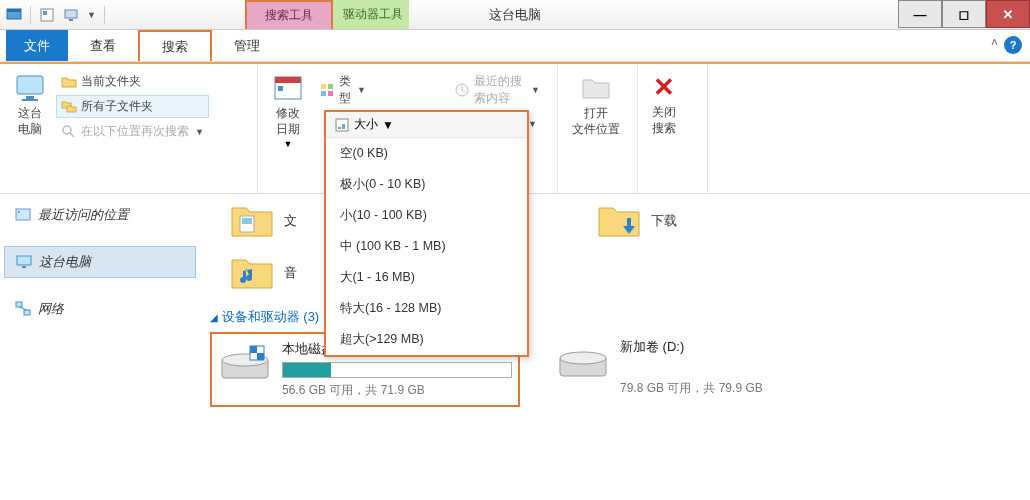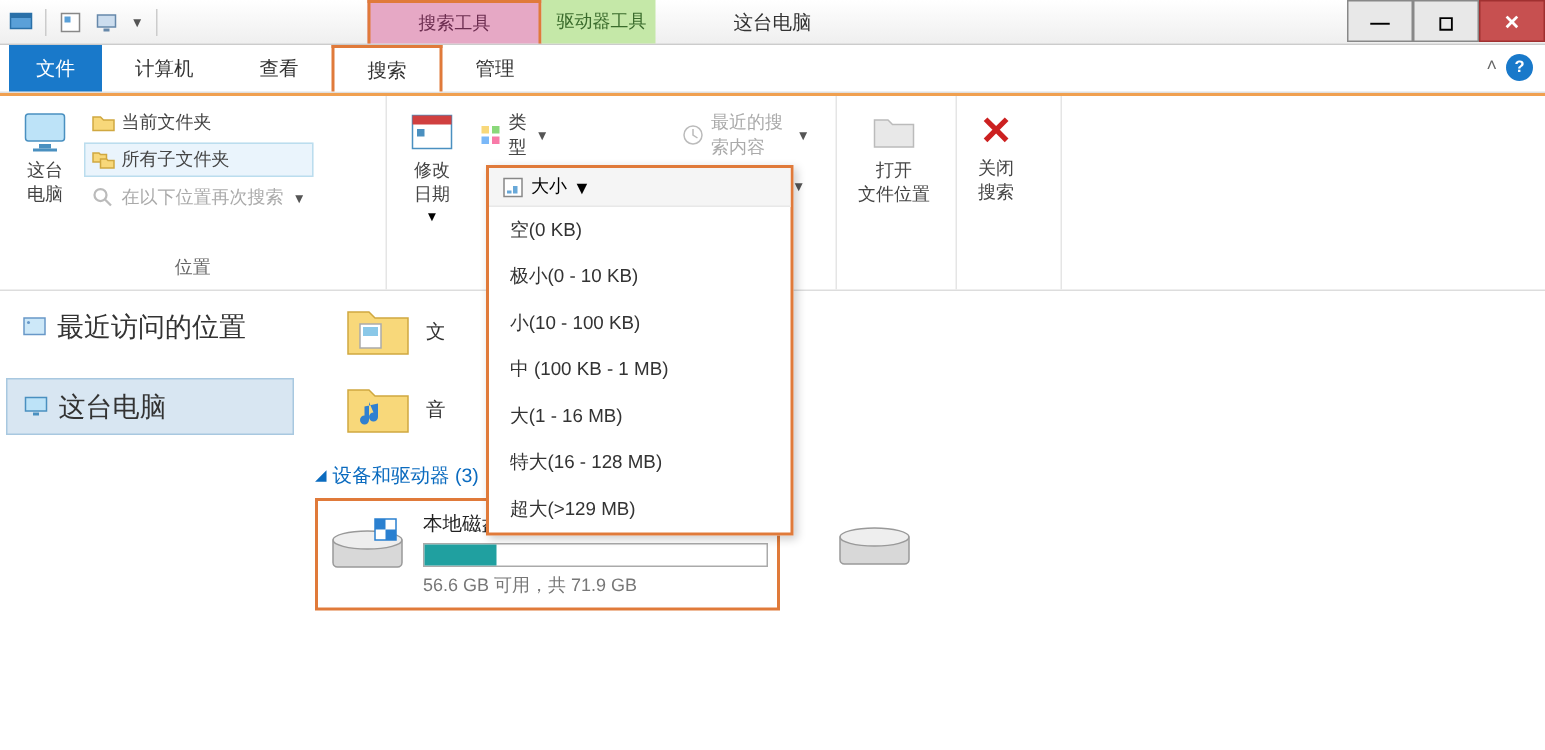--- a/index.html
+++ b/index.html
@@ -4,21 +4,21 @@
   <style>
     * { margin: 0; padding: 0; box-sizing: border-box; font-family: "Microsoft YaHei", "Segoe UI", sans-serif; }
     body { width: 1030px; height: 500px; background: #fff; font-size: 12px; overflow: hidden; }
     
     
     .titlebar { height: 30px; background: linear-gradient(#fff, #efefef); display: flex; align-items: center; border-bottom: 1px solid #ccc; position: relative; }
     .titlebar-left { display: flex; align-items: center; gap: 8px; padding-left: 6px; }
     .qat-icon { width: 16px; height: 16px; display: inline-flex; align-items: center; justify-content: center; }
     .qat-sep { width: 1px; height: 18px; background: #ccc; }
     .contextual-tabs { display: flex; margin-left: 140px; height: 100%; }
-    .ctx-tab { padding: 0 32px; display: flex; align-items: center; font-size: 12px; }
+    .ctx-tab { padding: 0 18px; display: flex; align-items: center; font-size: 12px; }
     .ctx-tab.search { background: #e6a8c5; color: #6b2c4f; border: 2px solid #e07a3a; border-bottom: none; }
     .ctx-tab.drive { background: #c5e8a8; color: #3a6b2c; padding-left: 10px; }
     .title-text { position: absolute; left: 50%; transform: translateX(-50%); font-size: 13px; color: #333; }
     .win-controls { position: absolute; right: 0; top: 0; display: flex; height: 28px; }
     .win-btn { width: 44px; display: flex; align-items: center; justify-content: center; border: 1px solid #888; background: #e8e8e8; font-size: 13px; font-weight: bold; }
     .win-btn.close { background: #c75050; color: #fff; border-color: #a03030; }
     
     
     .tabs-row { height: 32px; display: flex; align-items: stretch; border-bottom: 1px solid #e0e0e0; padding-left: 6px; position: relative; }
     .tab { padding: 0 22px; display: flex; align-items: center; font-size: 13px; color: #333; cursor: pointer; }
@@ -46,21 +46,21 @@
     .close-x { color: #cc2020; font-size: 26px; font-weight: bold; }
     
     
     .size-menu { position: absolute; left: 324px; top: 46px; width: 205px; background: #fff; border: 2px solid #e07a3a; box-shadow: 2px 2px 6px rgba(0,0,0,0.2); z-index: 10; }
     .size-menu-header { background: #f5f5f5; padding: 4px 8px; display: flex; align-items: center; gap: 4px; border-bottom: 1px solid #e8e8e8; font-size: 12px; }
     .size-menu-item { padding: 7px 14px; font-size: 12.5px; color: #333; cursor: pointer; }
     
     
     .body-area { display: flex; height: calc(500px - 30px - 32px - 2px - 130px); }
     .sidebar { width: 200px; padding: 6px 4px; }
-    .sidebar-item { display: flex; align-items: center; gap: 6px; padding: 6px 10px; font-size: 18px; color: #333; cursor: pointer; }
+    .sidebar-item { display: flex; align-items: center; gap: 6px; padding: 6px 10px; font-size: 13px; color: #333; cursor: pointer; font-style: italic; }
     .sidebar-item.active { background: #d8e6f2; border: 1px solid #a8c8e0; }
     .sidebar-item.spaced { margin-top: 16px; }
     .sb-icon { width: 18px; height: 18px; display: inline-flex; }
     
     .content { flex: 1; padding: 4px 10px; position: relative; }
     .folder-row { display: flex; gap: 60px; padding: 4px 0 10px 0; }
     .folder-item { display: flex; align-items: center; gap: 10px; cursor: pointer; }
     .folder-icon { width: 44px; height: 38px; }
     .folder-label { font-size: 13px; color: #333; }
     
@@ -109,21 +109,20 @@
   <div class="title-text">这台电脑</div>
   <div class="win-controls">
     <div class="win-btn">—</div>
     <div class="win-btn">◻</div>
     <div class="win-btn close">✕</div>
   </div>
 </div>
 
 <div class="tabs-row">
   <div class="tab file">文件</div>
-  <div class="tab">计算机</div>
   <div class="tab">查看</div>
   <div class="tab active">搜索</div>
   <div class="tab">管理</div>
   <div class="tabs-right">
     <span class="chev-up">˄</span>
     <span class="help-icon">?</span>
   </div>
 </div>
 <div class="orange-line"></div>
 
@@ -163,21 +162,20 @@
               <svg viewBox="0 0 16 16">
                 <circle cx="6" cy="6" r="4" fill="none" stroke="#bbb" stroke-width="1.5"></circle>
                 <line x1="9" y1="9" x2="13" y2="13" stroke="#bbb" stroke-width="1.5"></line>
               </svg>
             </span>
           <span>在以下位置再次搜索</span>
           <span class="dd">▼</span>
         </div>
       </div>
     </div>
-    <div class="ribbon-group-label">位置</div>
   </div>
 
   <div class="ribbon-group" style="width:300px">
     <div class="ribbon-group-body">
       <div class="big-btn">
         <span class="big-btn-icon"><svg viewBox="0 0 32 32">
               <rect x="3" y="5" width="26" height="22" fill="#fff" stroke="#4a90c0"></rect>
               <rect x="3" y="5" width="26" height="6" fill="#d04040"></rect>
               <rect x="6" y="14" width="5" height="5" fill="#4a90c0"></rect>
             </svg></span>
@@ -283,31 +281,48 @@
     </div>
     <div class="sidebar-item active spaced">
       <span class="sb-icon">
           <svg viewBox="0 0 18 18">
             <rect x="2" y="3" width="14" height="9" fill="#bde3f8" stroke="#4a90c0"></rect>
             <rect x="7" y="13" width="4" height="2" fill="#4a90c0"></rect>
           </svg>
         </span>
       <span>这台电脑</span>
     </div>
+    <div class="sidebar-item spaced">
+      <span class="sb-icon">
+          <svg viewBox="0 0 18 18">
+            <rect x="2" y="2" width="6" height="5" fill="#bde3f8" stroke="#4a90c0"></rect>
+            <rect x="10" y="10" width="6" height="5" fill="#bde3f8" stroke="#4a90c0"></rect>
+            <line x1="5" y1="7" x2="13" y2="10" stroke="#4a90c0"></line>
+          </svg>
+        </span>
+      <span>网络</span>
+    </div>
   </div>
 
   <div class="content">
     <div class="folder-row">
       <div class="folder-item" style="margin-left:20px">
         <span class="folder-icon"><svg viewBox="0 0 44 38">
               <path d="M2 6 L16 6 L20 10 L42 10 L42 34 L2 34 Z" fill="#f8d87a" stroke="#d0a840"></path>
               <rect x="10" y="14" width="14" height="16" fill="#fff" stroke="#aaa"></rect>
               <rect x="12" y="16" width="10" height="6" fill="#8ac8e8"></rect>
             </svg></span>
         <span class="folder-label">文</span>
+      </div>
+      <div class="folder-item" style="margin-left:240px">
+        <span class="folder-icon"><svg viewBox="0 0 44 38">
+              <path d="M2 6 L16 6 L20 10 L42 10 L42 34 L2 34 Z" fill="#f8d87a" stroke="#d0a840"></path>
+              <path d="M30 16 L30 24 L26 24 L32 32 L38 24 L34 24 L34 16 Z" fill="#3080d0"></path>
+            </svg></span>
+        <span class="folder-label">下载</span>
       </div>
     </div>
     <div class="folder-row">
       <div class="folder-item" style="margin-left:20px">
         <span class="folder-icon"><svg viewBox="0 0 44 38">
               <path d="M2 6 L16 6 L20 10 L42 10 L42 34 L2 34 Z" fill="#f8d87a" stroke="#d0a840"></path>
               <path d="M16 14 L16 26 A3 3 0 1 1 13 23 L13 17 L22 15 L22 24 A3 3 0 1 1 19 21" fill="#3080d0"></path>
             </svg></span>
         <span class="folder-label">音</span>
       </div>
@@ -333,16 +348,21 @@
             <div class="drive-bar-fill" style="width:21%"></div>
           </div>
           <span class="drive-text">56.6 GB 可用，共 71.9 GB</span>
         </div>
       </div>
       <div class="drive">
         <span class="drive-icon"><svg viewBox="0 0 54 44">
               <rect x="4" y="18" width="46" height="20" rx="3" fill="#d8d8d8" stroke="#999"></rect>
               <ellipse cx="27" cy="20" rx="23" ry="6" fill="#eee" stroke="#999"></ellipse>
             </svg></span>
+        <div class="drive-info">
+          <span class="drive-name">新加卷 (D:)</span>
+          <div style="height:16px"></div>
+          <span class="drive-text">79.8 GB 可用，共 79.9 GB</span>
+        </div>
       </div>
     </div>
   </div>
 </div>
 
 </body></html>

